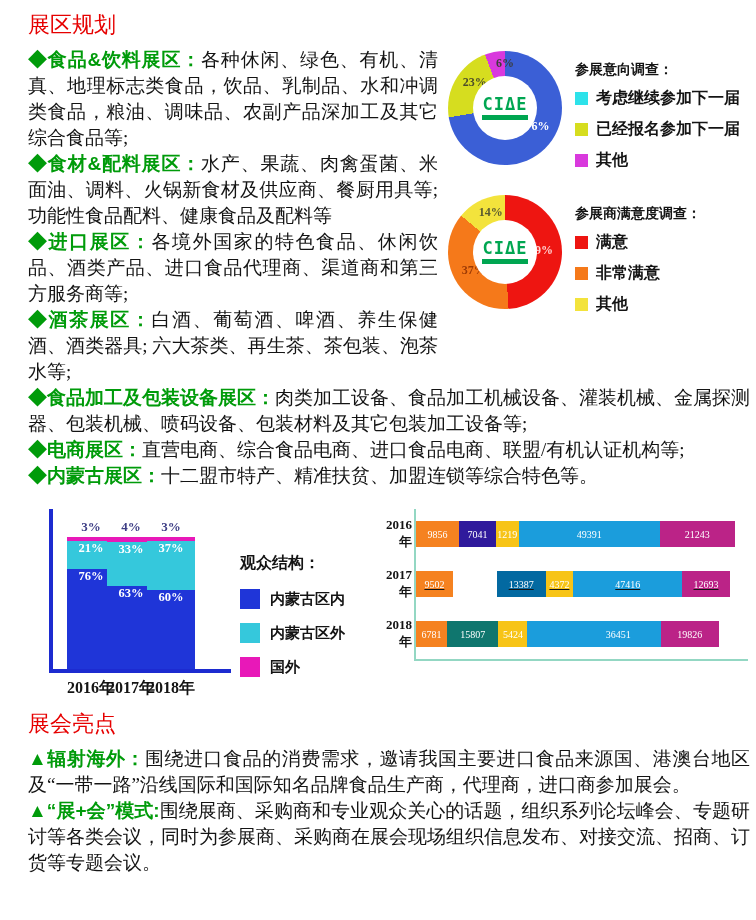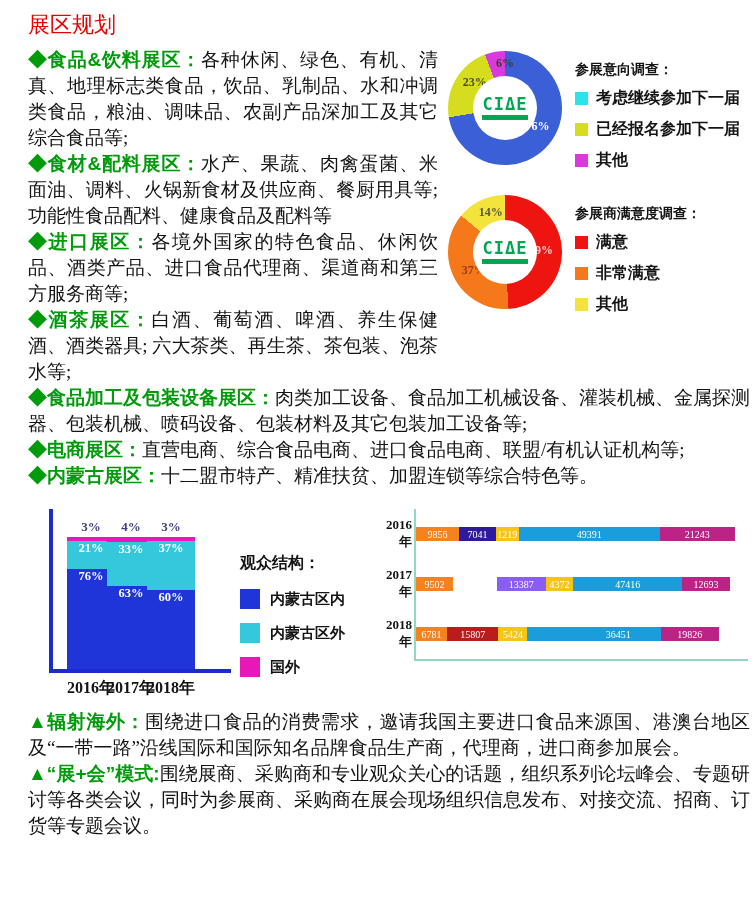--- a/index.html
+++ b/index.html
@@ -44,21 +44,21 @@
   .vswatch{width:20px;height:20px;margin-right:10px;flex:0 0 auto;}
 
   .hchart{flex:1;font-family:"Liberation Sans",sans-serif;min-width:0;}
   .hplot{position:relative;padding:12px 4px 14px 38px;}
   .hplot::before{content:"";position:absolute;left:38px;top:0;bottom:0;width:2px;background:#93d7c3;}
   .hplot::after{content:"";position:absolute;left:38px;right:2px;bottom:0;height:2px;background:#93d7c3;}
   .hrow{display:flex;align-items:center;margin-bottom:24px;height:26px;}
   .hrow:last-child{margin-bottom:0;}
   .hylabel{width:36px;margin-left:-38px;text-align:right;padding-right:4px;font-weight:bold;font-size:13px;
            font-family:"Liberation Serif",serif;flex:0 0 auto;}
-  .hbar{height:14px;display:flex;}
+  .hbar{height:26px;display:flex;}
   .hseg{display:flex;align-items:center;justify-content:center;overflow:hidden;min-width:0;}
   .hseg span{color:#fff;font-size:10px;font-family:"Liberation Serif",serif;white-space:nowrap;}
   .hlegend{display:flex;align-items:center;margin:12px 0 0 32px;font-size:13px;font-weight:bold;flex-wrap:nowrap;}
   .hlegend-title{margin-right:12px;white-space:nowrap;}
   .hlitem{display:flex;align-items:center;margin-right:15px;white-space:nowrap;}
   .hlswatch{width:11px;height:11px;margin-right:5px;flex:0 0 auto;}
 
   .highlights{margin-top:10px;}
 </style>
 </head>
@@ -215,61 +215,62 @@
             <div class="hseg" style="flex-grow: 49391; background: rgb(27, 157, 220);">
                 <span>49391</span>
               </div>
             <div class="hseg" style="flex-grow: 21243; background: rgb(187, 35, 135);">
                 <span>21243</span>
               </div>
           </div>
         </div>
         <div class="hrow">
           <div class="hylabel">2017年</div>
-          <div class="hbar" style="width: 94.5073%;">
+          <div class="hbar" style="width: 94.5073%; text-decoration: underline;">
             <div class="hseg" style="flex-grow: 9502; background: rgb(245, 130, 32);">
                 <span>9502</span>
               </div>
-            <div class="hseg" style="flex-grow: 13387; background: #8b5cf6; margin-left: 44px;">
+            <div class="hseg" style="flex-grow: 13387; background: #0369a1; margin-left: 44px;">
                 <span>13387</span>
               </div>
             <div class="hseg" style="flex-grow: 4372; background: rgb(247, 196, 23);">
                 <span>4372</span>
               </div>
             <div class="hseg" style="flex-grow: 47416; background: rgb(27, 157, 220);">
                 <span>47416</span>
               </div>
             <div class="hseg" style="flex-grow: 12693; background: rgb(187, 35, 135);">
                 <span>12693</span>
               </div>
           </div>
         </div>
         <div class="hrow">
           <div class="hylabel">2018年</div>
           <div class="hbar" style="width: 91.1746%; border-radius: 9px;">
             <div class="hseg" style="flex-grow: 6781; background: rgb(245, 130, 32);">
                 <span>6781</span>
               </div>
-            <div class="hseg" style="flex-grow: 15807; background: #b91c1c;">
+            <div class="hseg" style="flex-grow: 15807; background: #0f766e;">
                 <span>15807</span>
               </div>
             <div class="hseg" style="flex-grow: 5424; background: rgb(247, 196, 23);">
                 <span>5424</span>
               </div>
             <div class="hseg" style="flex-grow: 36451; background: rgb(27, 157, 220); padding-left: 48px;">
                 <span>36451</span>
               </div>
             <div class="hseg" style="flex-grow: 19826; background: rgb(187, 35, 135);">
                 <span>19826</span>
               </div>
           </div>
         </div>
       </div>
     </div>
   </div>
 
   <div class="highlights">
+    <div class="sec-title">展会亮点</div>
     <p class="bullet"><span class="bhead">▲辐射海外：</span><span>围绕进口食品的消费需求，邀请我国主要进口食品来源国、港澳台地区及“一带一路”沿线国际和国际知名品牌食品生产商，代理商，进口商参加展会。</span></p>
     <p class="bullet"><span class="bhead">▲“展+会”模式:</span><span>围绕展商、采购商和专业观众关心的话题，组织系列论坛峰会、专题研讨等各类会议，同时为参展商、采购商在展会现场组织信息发布、对接交流、招商、订货等专题会议。</span></p>
 
   </div>
 
 </div>
 
 </body></html>

